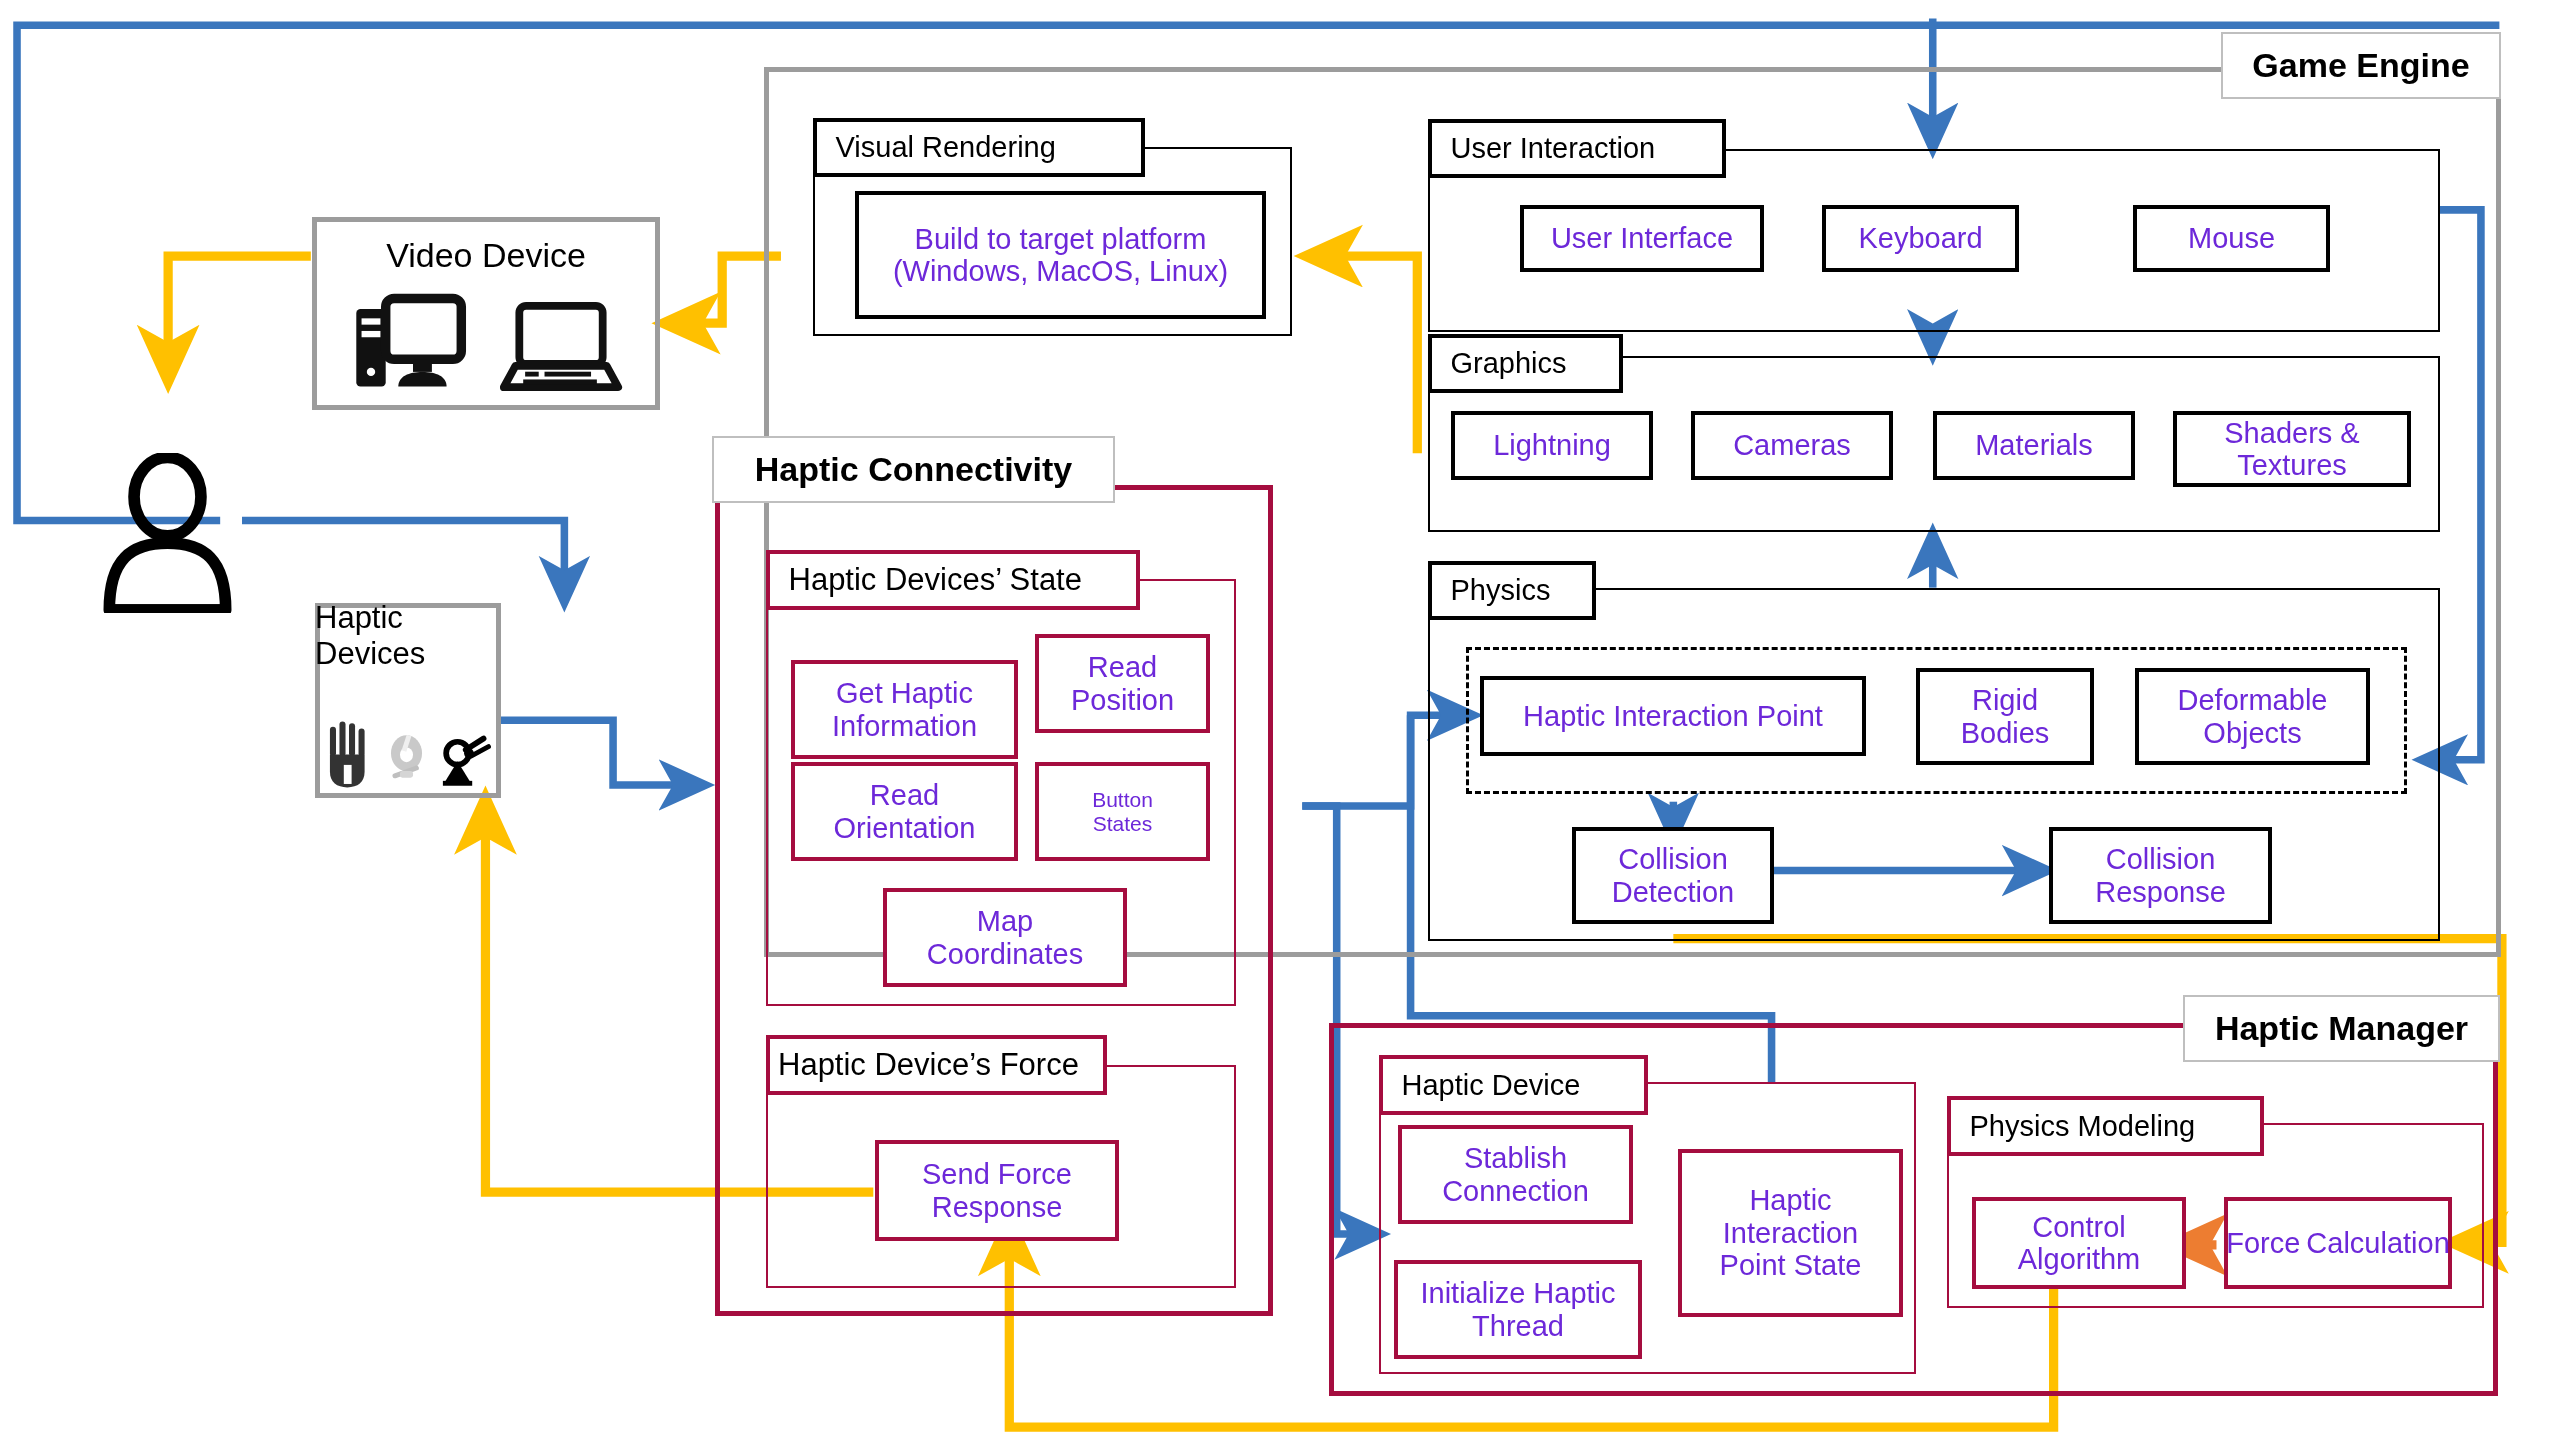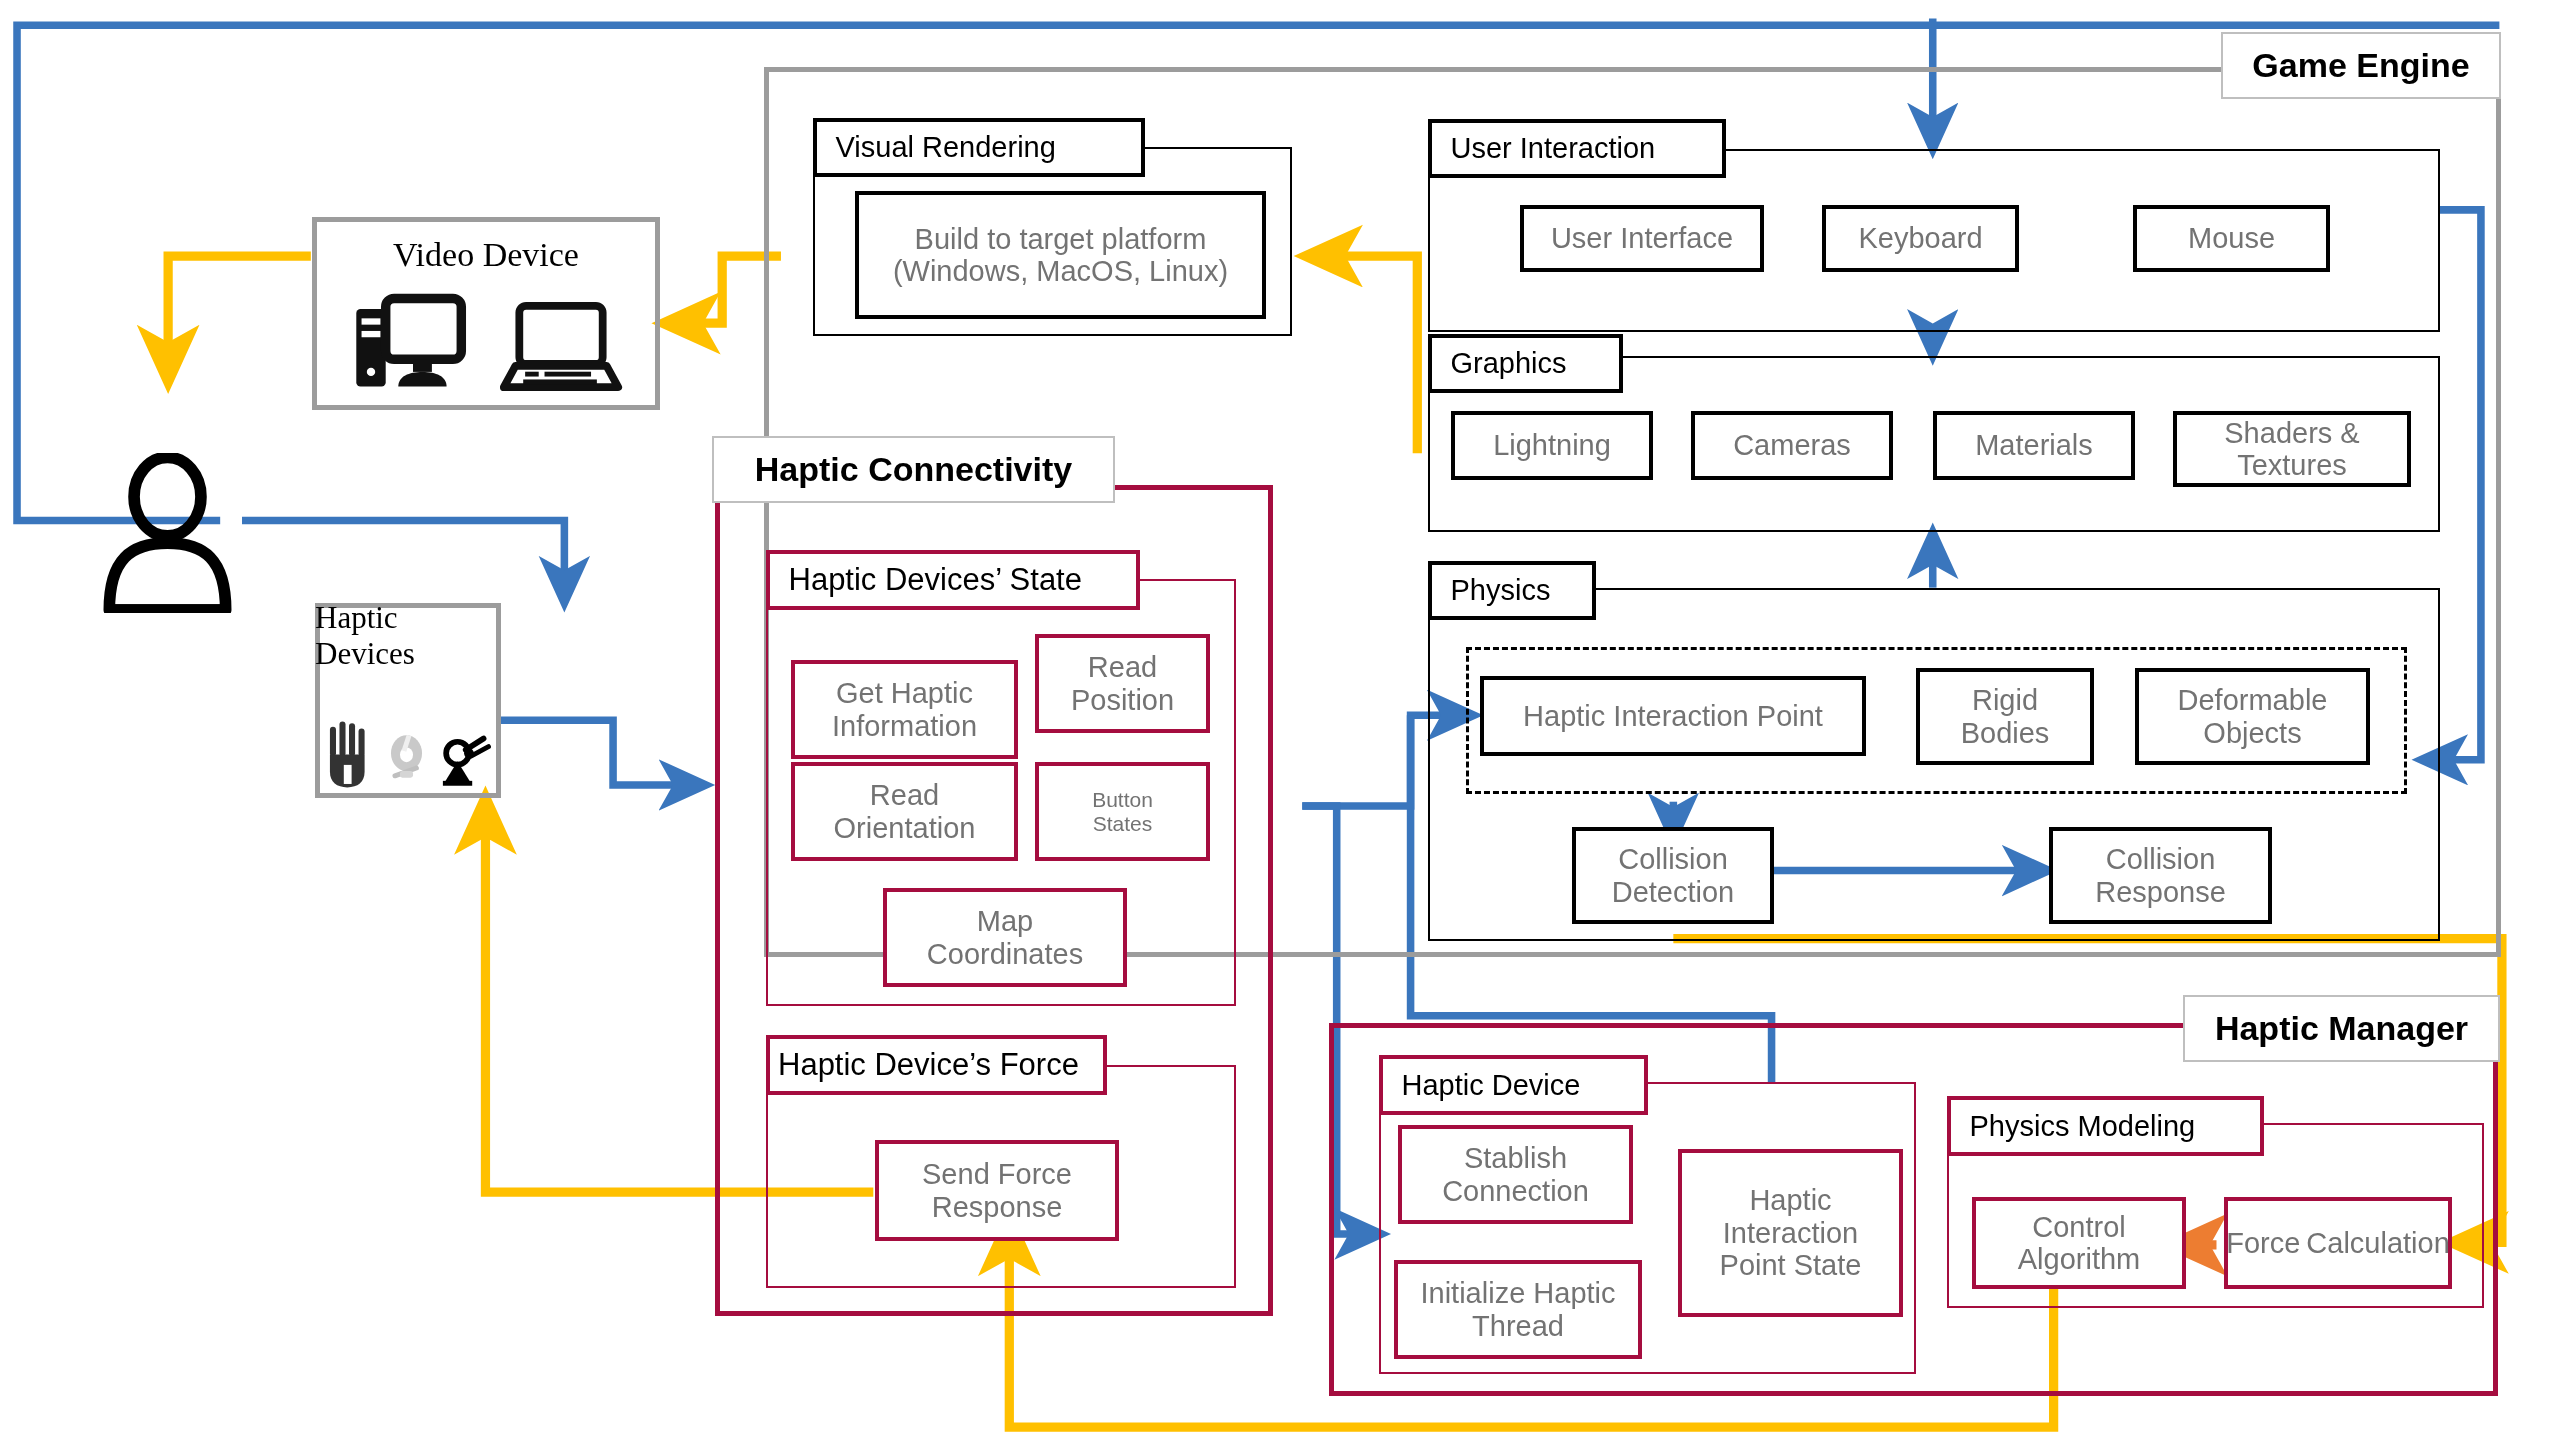--- a/index.html
+++ b/index.html
@@ -2,21 +2,21 @@
 <html style="font-size:13.4px"><head>
 <meta charset="utf-8">
 <title>Haptic Game Engine Architecture</title>
 <style>
   html,body{margin:0;padding:0;background:#ffffff;}
   body{font-family:"Liberation Sans", sans-serif;}
   #stage{position:relative;width:2550px;height:1454px;background:#fff;overflow:hidden;}
   #svg-links{position:absolute;left:0;top:0;width:2550px;height:1454px;pointer-events:none;z-index:1;}
 
   .node{position:absolute;box-sizing:border-box;display:flex;align-items:center;justify-content:center;
-        text-align:center;background:#ffffff;z-index:3;line-height:1.12;color:#737373;}
+        text-align:center;background:#ffffff;z-index:3;line-height:1.12;color:#6d28d9;}
 
   
   .frame-grey{position:absolute;box-sizing:border-box;border:5.9px solid #9c9c9c;background:transparent;z-index:2;}
   .frame-maroon{position:absolute;box-sizing:border-box;border:5.9px solid #A50D3F;background:transparent;z-index:2;}
 
   
   .tab-grey{position:absolute;box-sizing:border-box;border:2.5px solid #bfbfbf;background:#fff;
             display:flex;align-items:center;justify-content:center;font-weight:bold;z-index:6;color:#000;}
 
   
@@ -27,21 +27,21 @@
             justify-content:flex-start;padding-left:18.5px;z-index:5;color:#000;}
   .hdr-black{border:4.2px solid #000;}
   .hdr-maroon{border:4.2px solid #A50D3F;}
 
   
   .box-black{border:4.2px solid #000;}
   .box-maroon{border:4.2px solid #A50D3F;}
 
   .dashed{position:absolute;box-sizing:border-box;border:3.4px dashed #000;background:transparent;z-index:2;}
 
-  .plain{position:absolute;z-index:4;display:flex;align-items:center;justify-content:center;color:#000;font-family:Liberation Serif, serif;}
+  .plain{position:absolute;z-index:4;display:flex;align-items:center;justify-content:center;color:#000;}
 
   .icon-row{position:absolute;display:flex;align-items:flex-end;justify-content:center;gap:22px;z-index:4;}
 </style>
 </head>
 <body>
 
 <div id="stage">
 
   <svg id="svg-links" viewBox="0 0 3037 1732">
     <defs>

